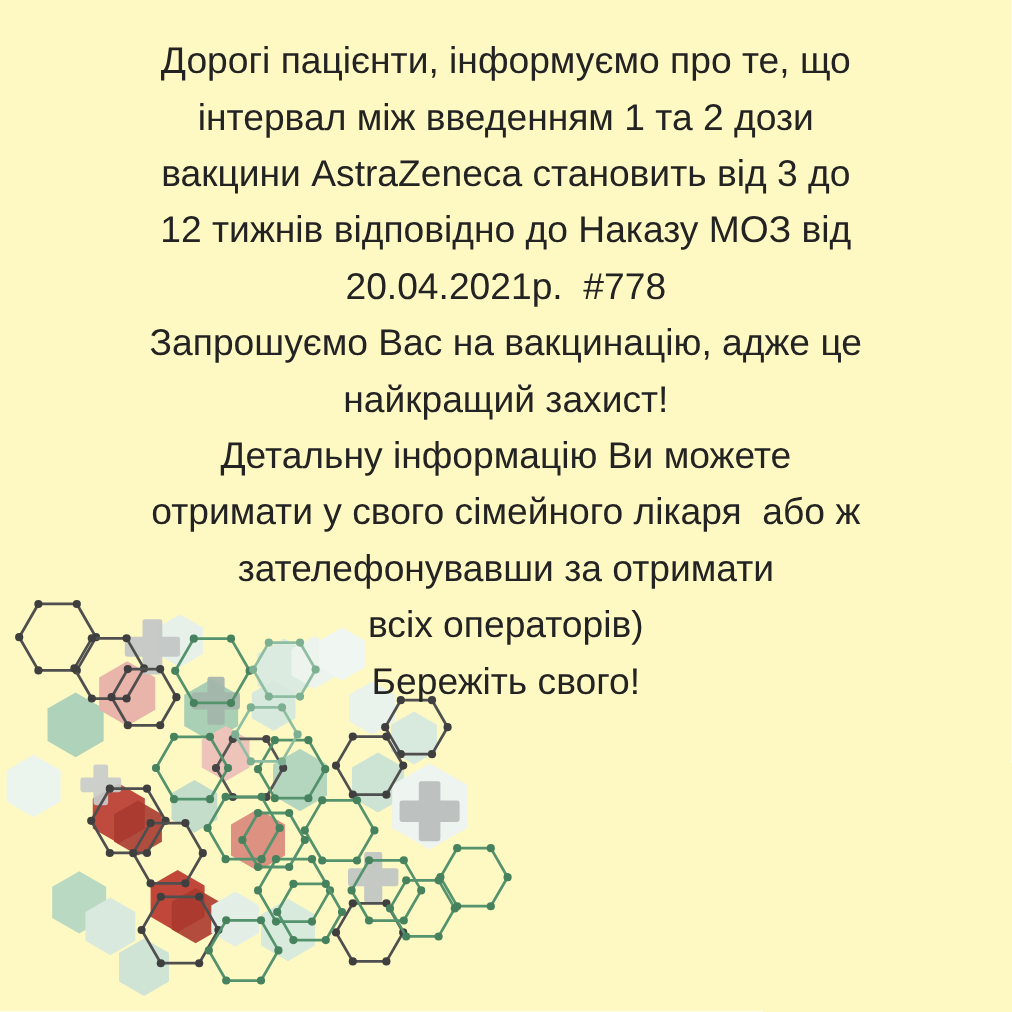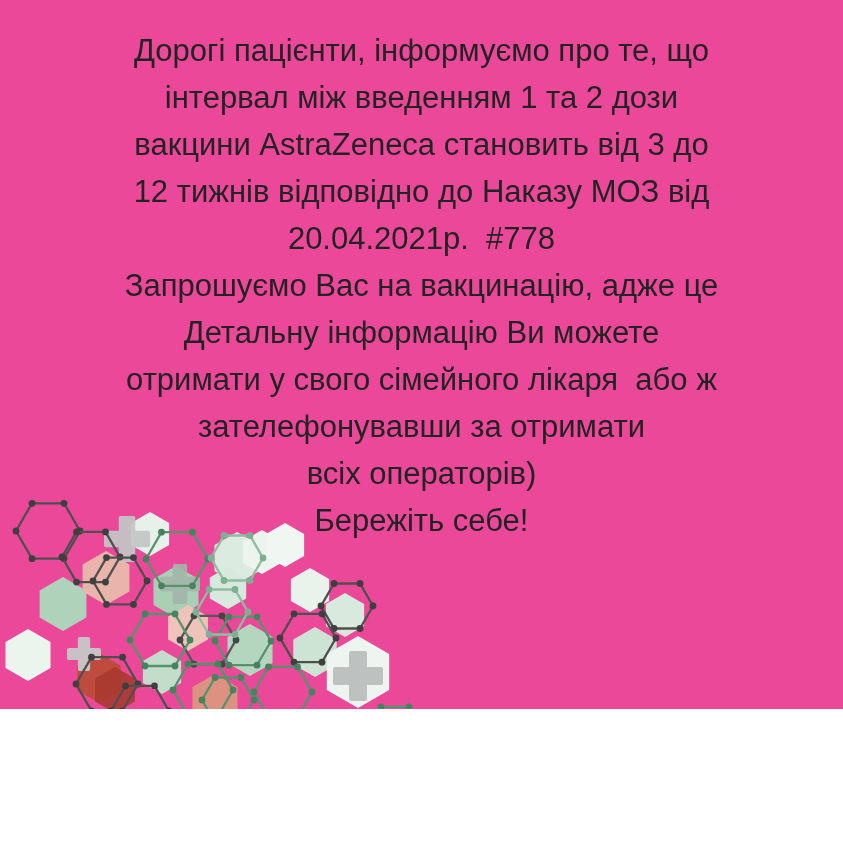--- a/index.html
+++ b/index.html
@@ -1,20 +1,20 @@
 <!DOCTYPE html>
 <html><head>
 <meta charset="utf-8">
 <style>
   html, body { margin: 0; padding: 0; background: #ffffff; }
   .poster {
     position: relative;
     width: 843px;
-    height: 709px;
-    background: #ec4899;
+    height: 843px;
+    background: #fef9c3;
     overflow: hidden;
     font-family: "Liberation Sans", sans-serif;
   }
   .deco-svg {
     position: absolute;
     left: 0; top: 0;
     width: 843px; height: 843px;
     z-index: 1;
     pointer-events: none;
   }
@@ -299,19 +299,20 @@
         <circle cx="235.0" cy="589.5" r="3.4" fill="#7daf92"></circle>
       </g>
     </svg>
   <div class="text-block">
       <div class="line">Дорогі пацієнти, інформуємо про те, що</div>
       <div class="line">інтервал між введенням 1 та 2 дози</div>
       <div class="line">вакцини AstraZeneca становить від 3 до</div>
       <div class="line">12 тижнів відповідно до Наказу МОЗ від</div>
       <div class="line">20.04.2021р.  #778</div>
       <div class="line">Запрошуємо Вас на вакцинацію, адже це</div>
+      <div class="line">найкращий захист!</div>
       <div class="line">Детальну інформацію Ви можете</div>
       <div class="line">отримати у свого сімейного лікаря  або ж</div>
       <div class="line">зателефонувавши за отримати</div>
       <div class="line">всіх операторів)</div>
-      <div class="line">Бережіть себе!</div>
+      <div class="line">Бережіть свого!</div>
     </div>
 </div>
 
 </body></html>

